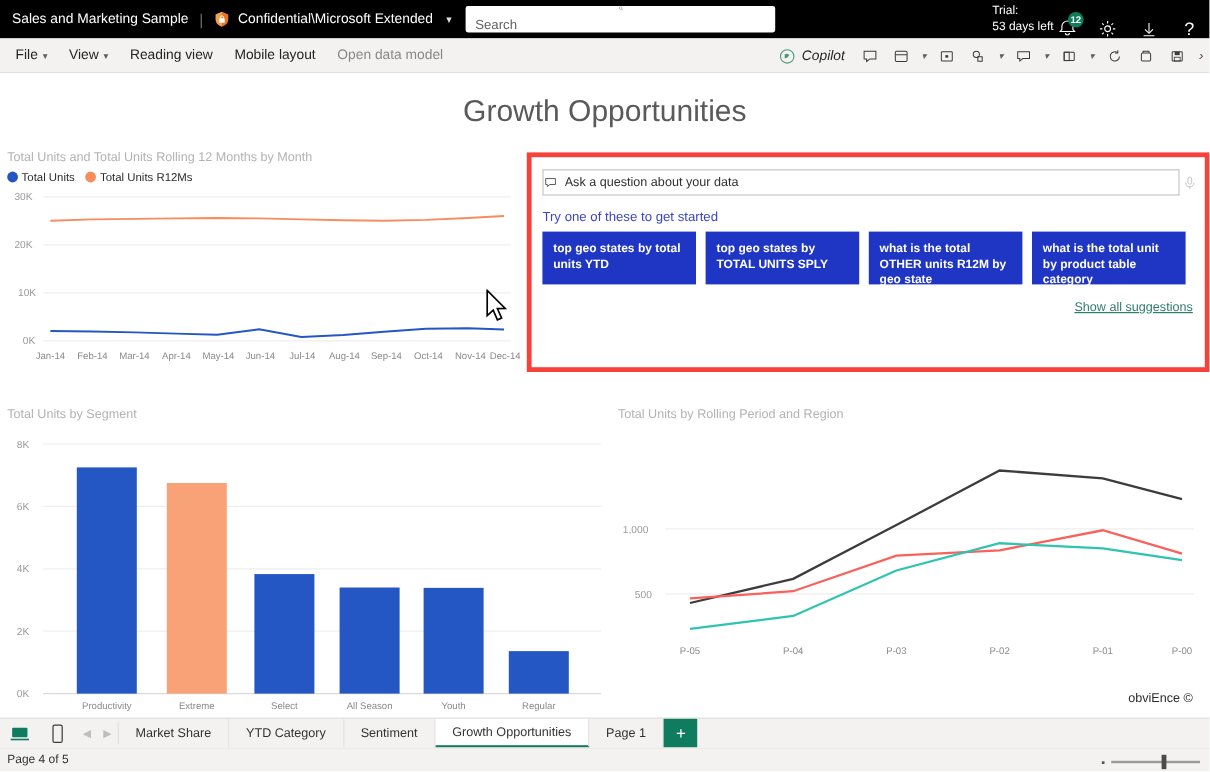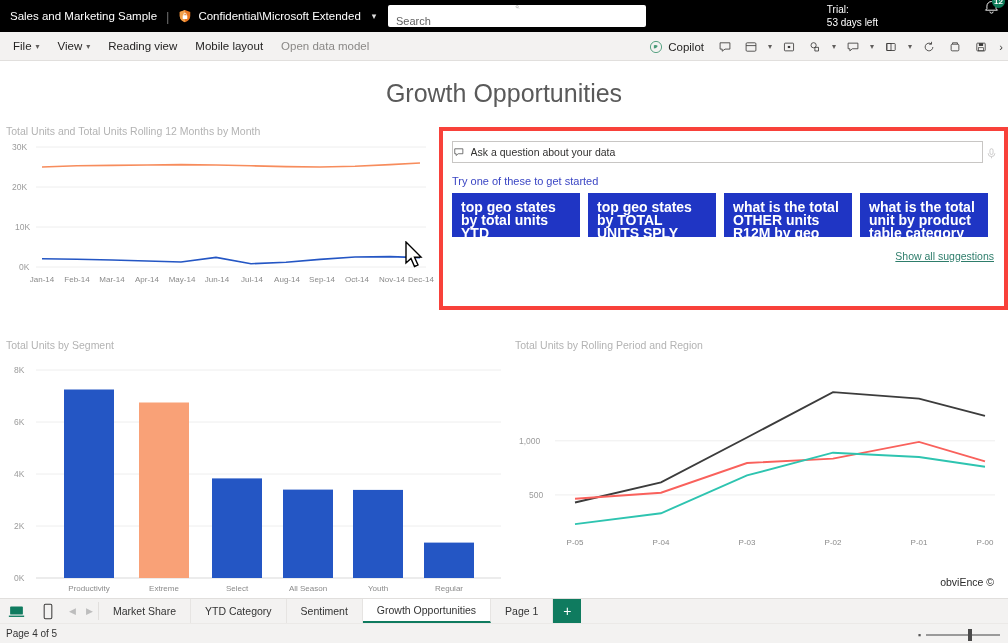--- a/index.html
+++ b/index.html
@@ -31,41 +31,41 @@
   .search-wrap input {
     border: none; outline: none; font-size: 11px; color: #4a4a4a;
     font-family: "Liberation Sans", sans-serif; width: 100%; background: transparent;
   }
   .search-wrap input::placeholder { color:#616161; }
 
   .trial {
     position: absolute; right: 130px; top: 3px; font-size: 10px; line-height: 13px;
     color: #ffffff; text-align: left;
   }
-  .tb-icons { position: absolute; right: 8px; top: 0; height: 48px; display: flex; align-items: center; gap: 16px; flex-direction: column; }
+  .tb-icons { position: absolute; right: 8px; top: 0; height: 48px; display: flex; align-items: center; gap: 16px; }
   .tb-icon { width: 18px; height: 18px; display: flex; align-items: center; justify-content: center;
              color: #ffffff; position: relative; }
   .badge {
     position: absolute; top: -5px; right: -5px; background: #107c5a; color: #fff;
     font-size: 8px; border-radius: 50%; width: 13px; height: 13px;
     display: flex; align-items: center; justify-content: center; font-weight: bold;
   }
 
   
   .ribbon {
     position: absolute; top: 32px; left: 0; width: 1008px; height: 29px;
     background: #f3f2f1; border-bottom: 1px solid #e1dfdd;
     display: flex; align-items: center; font-size: 11.5px; color: #252423;
   }
   .rb-item { padding: 0 9px; height: 29px; display: flex; align-items: center; gap: 4px; white-space: nowrap; }
   .rb-item:first-child { margin-left: 4px; }
   .rb-dim { color: #8a8886; }
   .chev { font-size: 8px; color: #605e5c; }
 
-  .ribbon-right { position: absolute; right: 0; top: 0; height: 29px; display: flex; align-items: center; }
+  .ribbon-right { position: absolute; right: 0; top: 0; height: 29px; display: flex; align-items: center; font-style: italic; }
   .rb-ico { width: 26px; height: 29px; display: flex; align-items: center; justify-content: center; color: #3b3a39; }
   .copilot { display: flex; align-items: center; gap: 5px; padding: 0 8px; height: 29px; font-size: 11.5px; color:#252423;}
   .rb-cgrp { display: flex; align-items: center; }
 
   
   .canvas {
     position: absolute; top: 61px; left: 0; width: 1008px; height: 537px;
     background: #ffffff;
   }
   .page-title {
@@ -97,21 +97,21 @@
     font-family: "Liberation Sans", sans-serif; width: 100%;
   }
   .qna-input input::placeholder { color: #323130; }
   .qna-mic { position: absolute; right: 6px; top: 15px; color: #c0bfbe; }
   .qna-prompt {
     position: absolute; left: 9px; top: 44px; font-size: 11px; color: #3b46c4;
   }
   .sugg-row { position: absolute; left: 9px; top: 62px; display: flex; gap: 8px; }
   .sugg {
     width: 128px; height: 44px; background: #1f35c4; color: #ffffff;
-    font-size: 14px; line-height: 13px; padding: 8px 9px; font-weight: 600;
+    font-size: 10px; line-height: 13px; padding: 8px 9px; font-weight: 600;
   }
   .show-all {
     position: absolute; right: 10px; top: 119px; font-size: 10.5px;
     color: #2e7d6b; text-decoration: underline;
   }
 
   
   .watermark {
     position: absolute; right: 14px; top: 515px; font-size: 10.5px;
     color: #2b2b2b; font-weight: normal;
@@ -329,20 +329,28 @@
     </div>
   </div>
 </div>
 
 <div class="canvas">
 
   <div class="page-title">Growth Opportunities</div>
 
   <div class="visual" style="left:6px; top:64px; width:428px; height:182px;">
     <div class="v-title">Total Units and Total Units Rolling 12 Months by Month</div>
+    <div class="legend">
+      <span class="li">
+        <span class="dot" style="background:#2456c4"></span><span>Total Units</span>
+      </span>
+      <span class="li">
+        <span class="dot" style="background:#f78c5c"></span><span>Total Units R12Ms</span>
+      </span>
+    </div>
     <svg width="428" height="148" viewBox="0 0 428 148" style="margin-top:2px">
 
       <line x1="30" y1="8" x2="420" y2="8" stroke="#eeeeee" stroke-width="1"></line>
       <line x1="30" y1="48" x2="420" y2="48" stroke="#eeeeee" stroke-width="1"></line>
       <line x1="30" y1="88" x2="420" y2="88" stroke="#eeeeee" stroke-width="1"></line>
       <line x1="30" y1="128" x2="420" y2="128" stroke="#eeeeee" stroke-width="1"></line>
 
       <text class="axis-lbl" x="6" y="11">30K</text>
       <text class="axis-lbl" x="6" y="51">20K</text>
       <text class="axis-lbl" x="9" y="91">10K</text>

